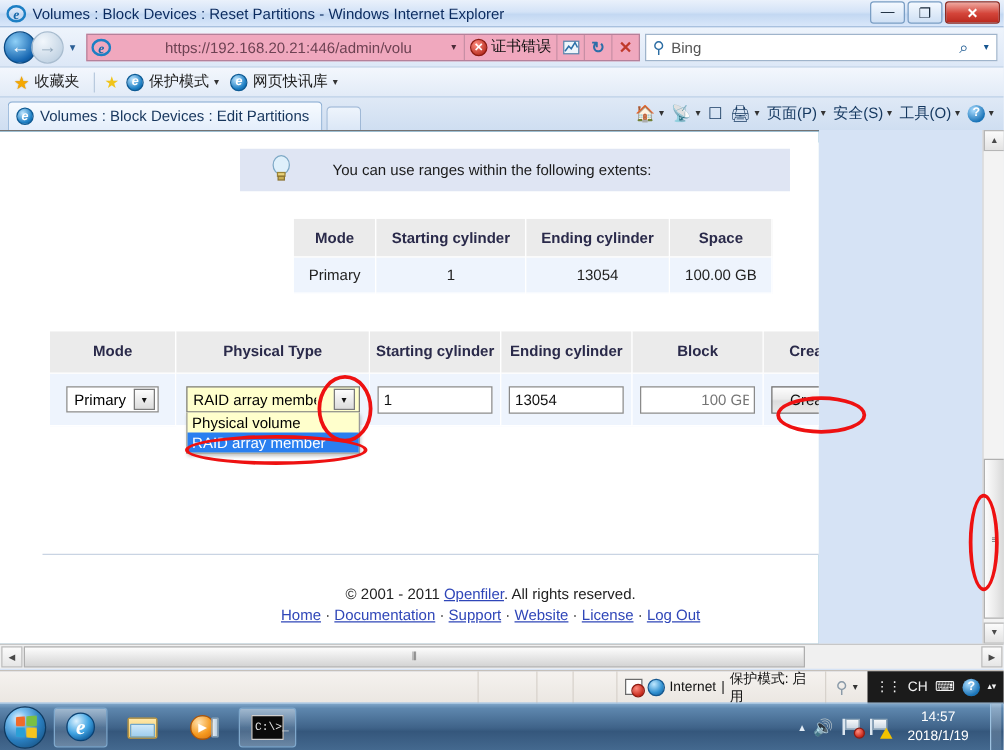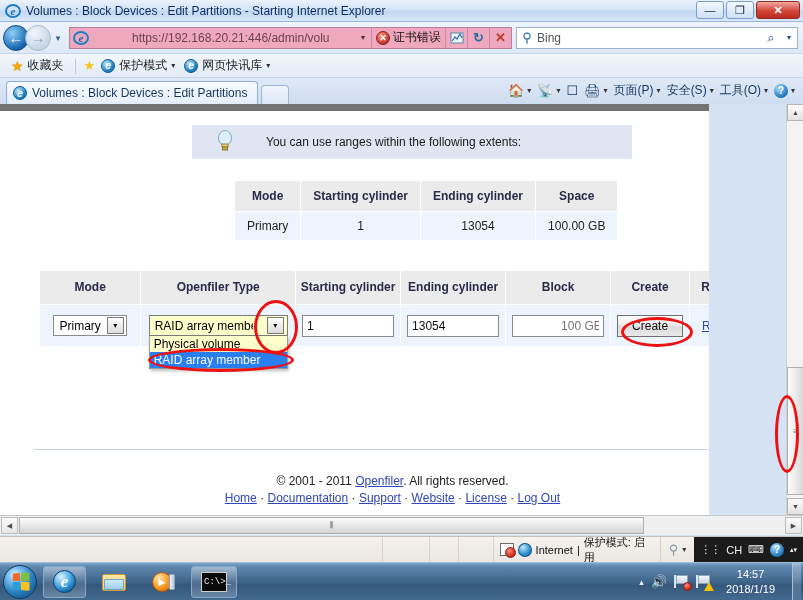--- a/index.html
+++ b/index.html
@@ -168,23 +168,23 @@
   }
   .cmdbar {
     margin-left: auto; display: flex; align-items: center; gap: 2px;
     padding-right: 6px; height: 27px;
   }
   .cmd-item { display:flex; align-items:center; gap:3px; font-size: 12px; color:#14375f; padding: 0 2px;}
   .cmd-ico { font-size: 13px; }
 
   
   .viewport {
-    position: absolute; left: 0; top: 104px; width: 709px; height: 411px;
+    position: absolute; left: 0; top: 104px; width: 655px; height: 411px;
     background: #0369a1;
-    border-top: 7px solid #737373;
+    border-top: 1px solid #737373;
     overflow: hidden;
   }
   .page {
     position: absolute; left: 0; top: 0; width: 785px; height: 411px;
     background: #ffffff;
   }
   .content-panel {
     position: absolute; left: 34px; top: 9px; width: 717px; height: 330px;
     background: #fff;
     border-bottom: 1px solid #c9d4e3;
@@ -488,21 +488,21 @@
 
 <div id="app">
 
   <div class="titlebar">
     <span class="title-ie-icon">
       <svg width="16" height="16" viewBox="0 0 16 16">
         <ellipse cx="8" cy="8" rx="7" ry="6" fill="none" stroke="#1d7fc4" stroke-width="2"></ellipse>
         <text x="8" y="12" font-size="11" font-style="italic" font-weight="bold" fill="#1567a8" text-anchor="middle" font-family="Liberation Serif, serif">e</text>
       </svg>
     </span>
-    <span class="title-text">Volumes : Block Devices : Edit Partitions - Starting Internet Explorer</span>
+    <span class="title-text">Volumes : Block Devices : Reset Partitions - Windows Internet Explorer</span>
     <div class="win-btns">
       <div class="win-btn">—</div>
       <div class="win-btn">❐</div>
       <div class="win-btn close">✕</div>
     </div>
   </div>
 
   <div class="navrow">
     <div class="nav-back">←</div>
     <div class="nav-fwd">→</div>
@@ -632,21 +632,21 @@
               <td>13054</td>
               <td>100.00 GB</td>
             </tr>
           </tbody>
         </table>
 
         <table class="createform">
           <thead>
             <tr>
               <th style="width:108px">Mode</th>
-              <th style="width:156px">Openfiler Type</th>
+              <th style="width:156px">Physical Type</th>
               <th style="width:100px">Starting cylinder</th>
               <th style="width:100px">Ending cylinder</th>
               <th style="width:104px">Block</th>
               <th style="width:78px">Create</th>
               <th style="width:61px">Reset</th>
             </tr>
           </thead>
           <tbody>
             <tr>
               <td>

